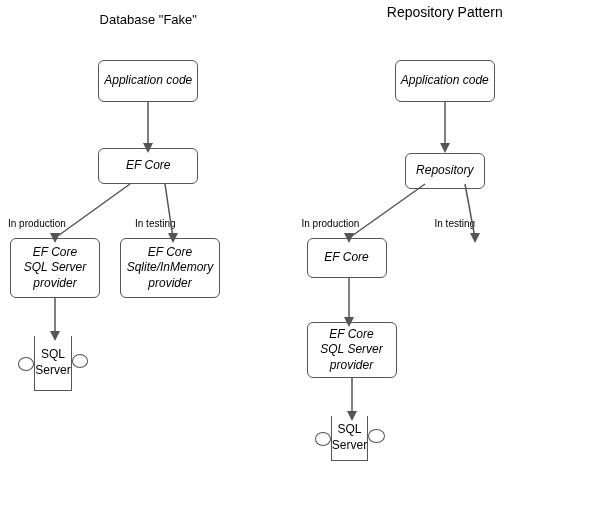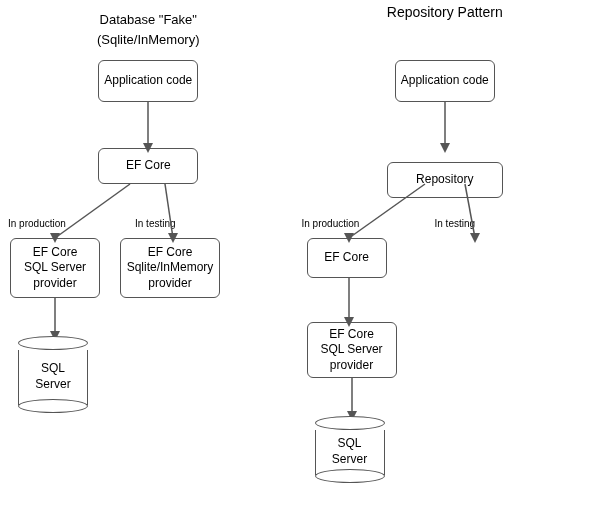--- a/index.html
+++ b/index.html
@@ -29,27 +29,28 @@
     .box {
       border: 1.5px solid #555;
       border-radius: 6px;
       background: #fff;
       display: flex;
       align-items: center;
       justify-content: center;
       text-align: center;
       position: absolute;
       line-height: 1.3;
+      font-style: italic;
     }
 
     
     .cylinder {
       position: absolute;
       display: flex;
-      flex-direction: column;
+      flex-direction: row;
       align-items: center;
     }
     .cylinder-body {
       background: #fff;
       border-left: 1.5px solid #555;
       border-right: 1.5px solid #555;
       border-bottom: 1.5px solid #555;
       display: flex;
       align-items: center;
       justify-content: center;
@@ -80,21 +81,20 @@
   </style>
 </head>
 <body>
 
 <div class="diagram-container">
 
   <div class="diagram-half" style="position:relative;">
 
     <div style="text-align:center; margin-top:10px; font-size:13px; line-height:1.5;">
       <span>Database "Fake"</span><br>
-      <span>(Sqlite/InMemory)</span>
     </div>
 
     <div class="box" style="width:100px; height:42px; left:50%; transform:translateX(-50%); top:60px;">
       <span>Application code</span>
     </div>
 
     <div class="box" style="width:100px; height:36px; left:50%; transform:translateX(-50%); top:148px;">
       <span>EF Core</span>
     </div>
 
@@ -147,21 +147,21 @@
   <div class="diagram-half" style="position:relative;">
 
     <div style="text-align:center; margin-top:4px; font-size:14px; font-weight:normal;">
       <span>Repository Pattern</span>
     </div>
 
     <div class="box" style="width:100px; height:42px; left:50%; transform:translateX(-50%); top:60px;">
       <span>Application code</span>
     </div>
 
-    <div class="box" style="width:116px; height:36px; left:50%; transform:translateX(-50%); top:162px;">
+    <div class="box" style="width:80px; height:36px; left:50%; transform:translateX(-50%); top:153px;">
       <span>Repository</span>
     </div>
 
     <div style="position:absolute; font-size:10px; left:5px; top:218px;">
       <span>In production</span>
     </div>
 
     <div style="position:absolute; font-size:10px; left:138px; top:218px;">
       <span>In testing</span>
     </div>

